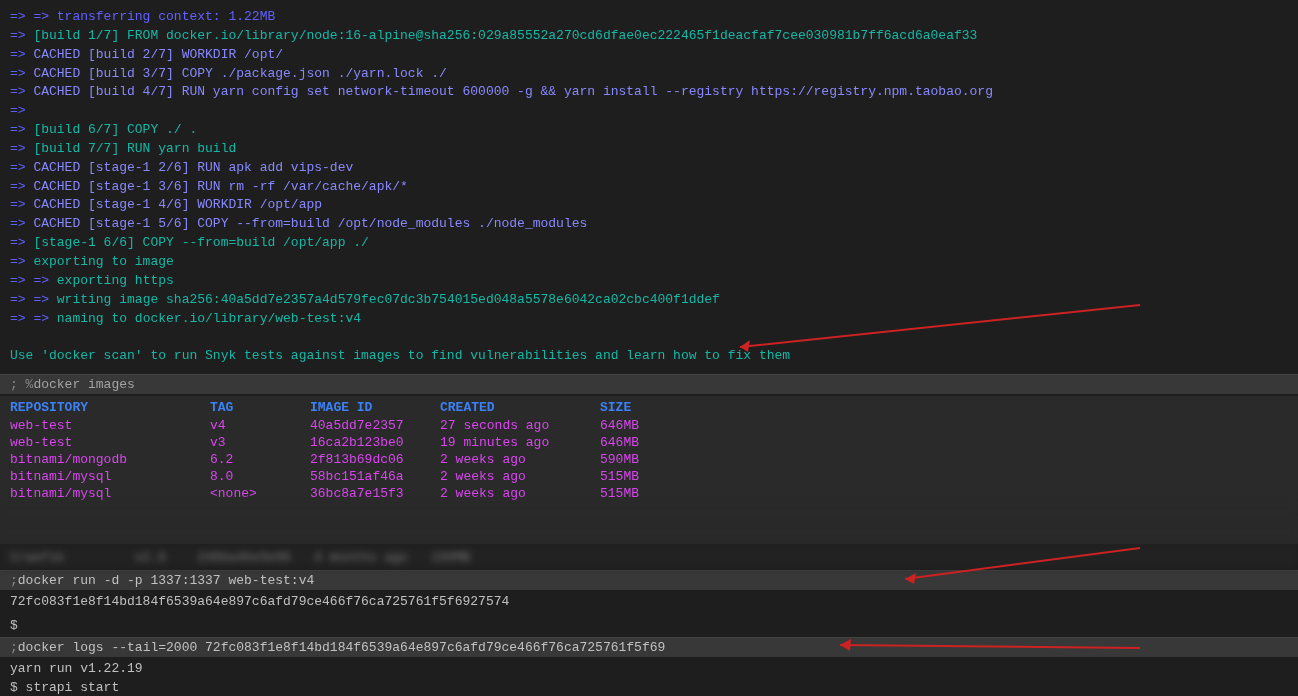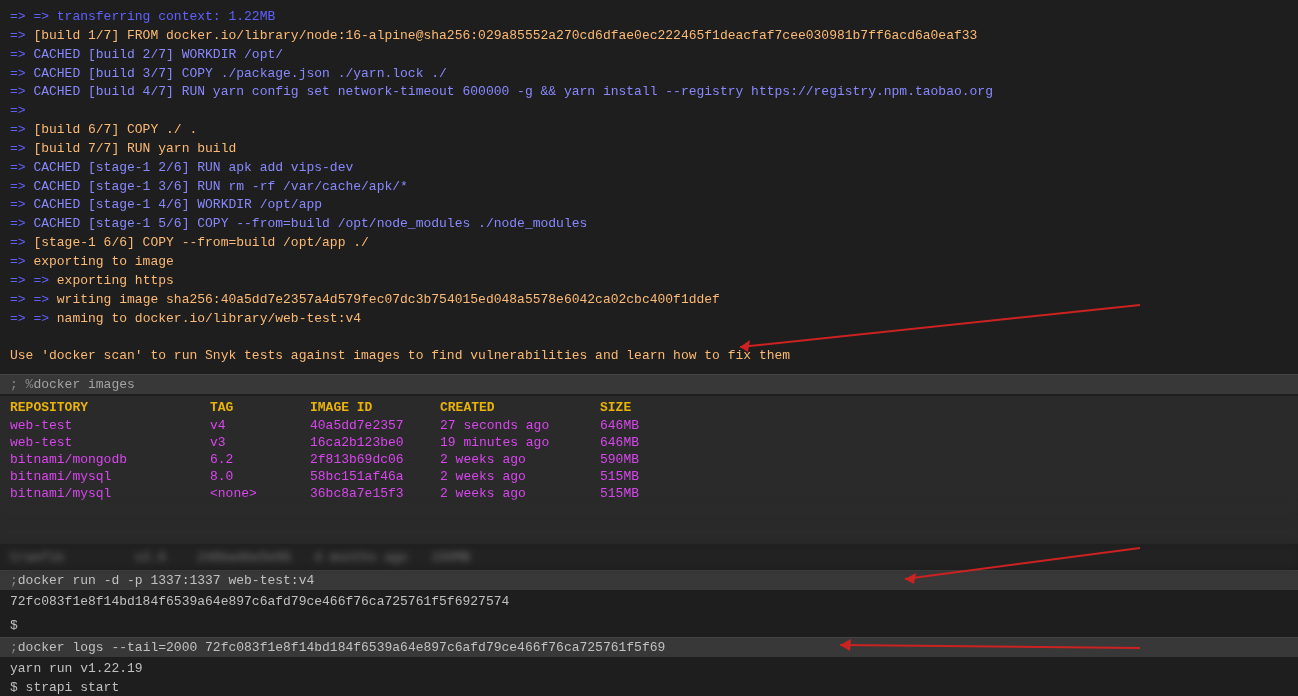--- a/index.html
+++ b/index.html
@@ -28,32 +28,32 @@
       line-height: 1.45;
     }
 
     .line {
       display: flex;
       white-space: pre;
     }
 
     .arrow { color: #6060ff; }
     .cached { color: #8888ff; }
-    .normal { color: #fdba74; }
+    .normal { color: #14b8a6; }
     .dim { color: #888; }
 
     
     .table-section {
       background: #2a2a2a;
       margin: 2px 0;
       padding: 2px 0;
     }
 
     .table-header {
-      color: #eab308;
+      color: #3b82f6;
       font-weight: bold;
       display: flex;
       padding: 2px 10px;
     }
 
     .table-row-item {
       display: flex;
       padding: 1px 10px;
       color: #d946ef;
     }

